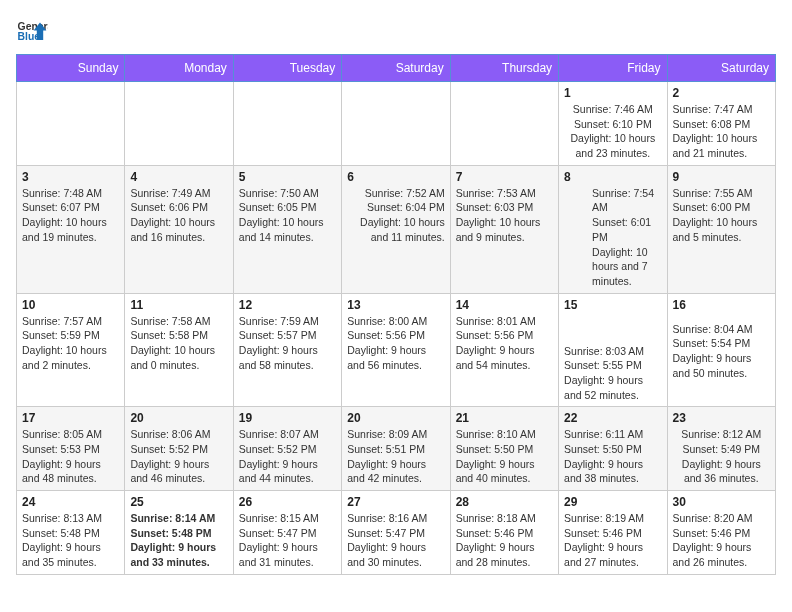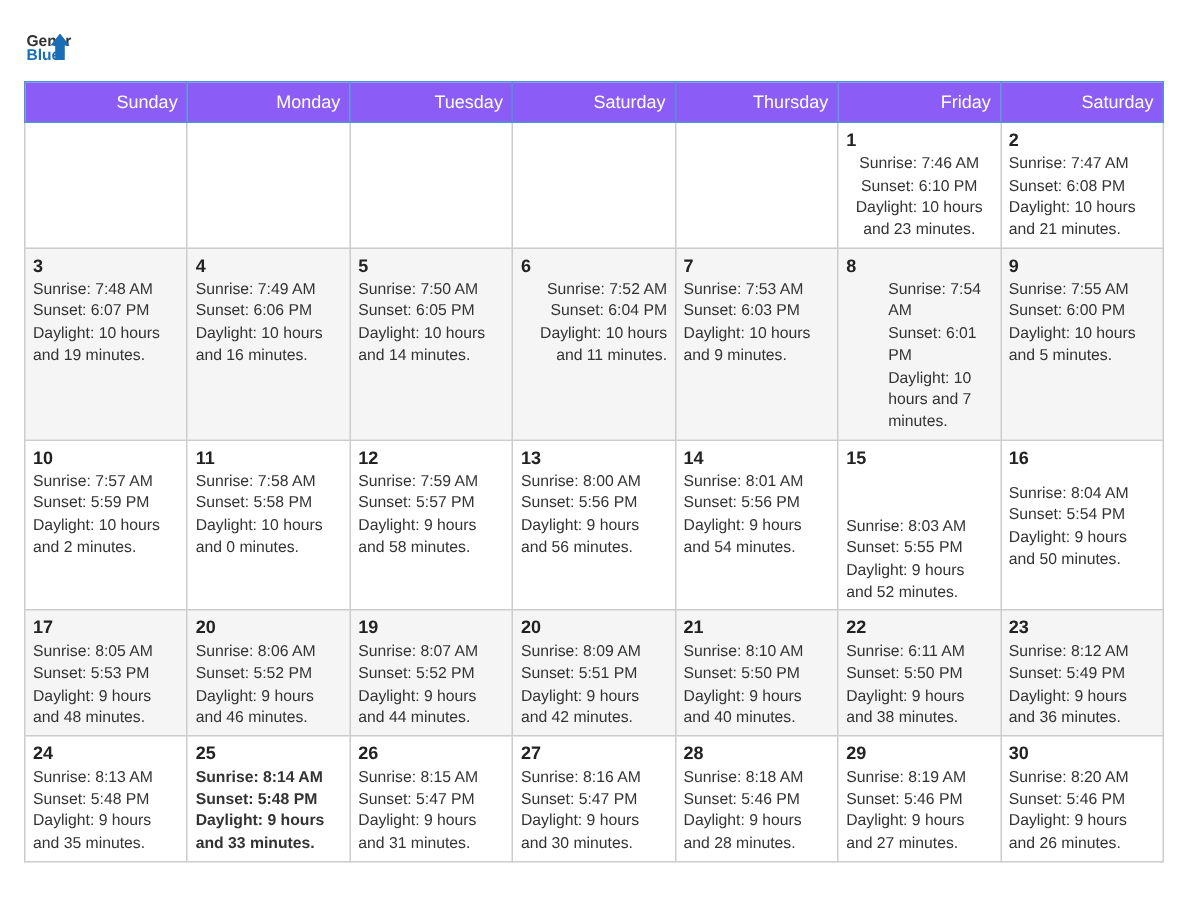--- a/index.html
+++ b/index.html
@@ -244,21 +244,21 @@
 Daylight: 9 hours and 40 minutes.</div>
         </td>
         <td>
           <div class="day-number">22</div>
           <div class="day-info" style="white-space: pre-line;">Sunrise: 6:11 AM
 Sunset: 5:50 PM
 Daylight: 9 hours and 38 minutes.</div>
         </td>
         <td>
           <div class="day-number">23</div>
-          <div class="day-info" style="white-space: pre-line;">Sunrise: 8:12 AM
+          <div class="day-info" style="white-space: pre-line; text-align: center;">Sunrise: 8:12 AM
 Sunset: 5:49 PM
 Daylight: 9 hours and 36 minutes.</div>
         </td>
       </tr>
       <tr>
         <td>
           <div class="day-number">24</div>
           <div class="day-info" style="white-space: pre-line;">Sunrise: 8:13 AM
 Sunset: 5:48 PM
 Daylight: 9 hours and 35 minutes.</div>

